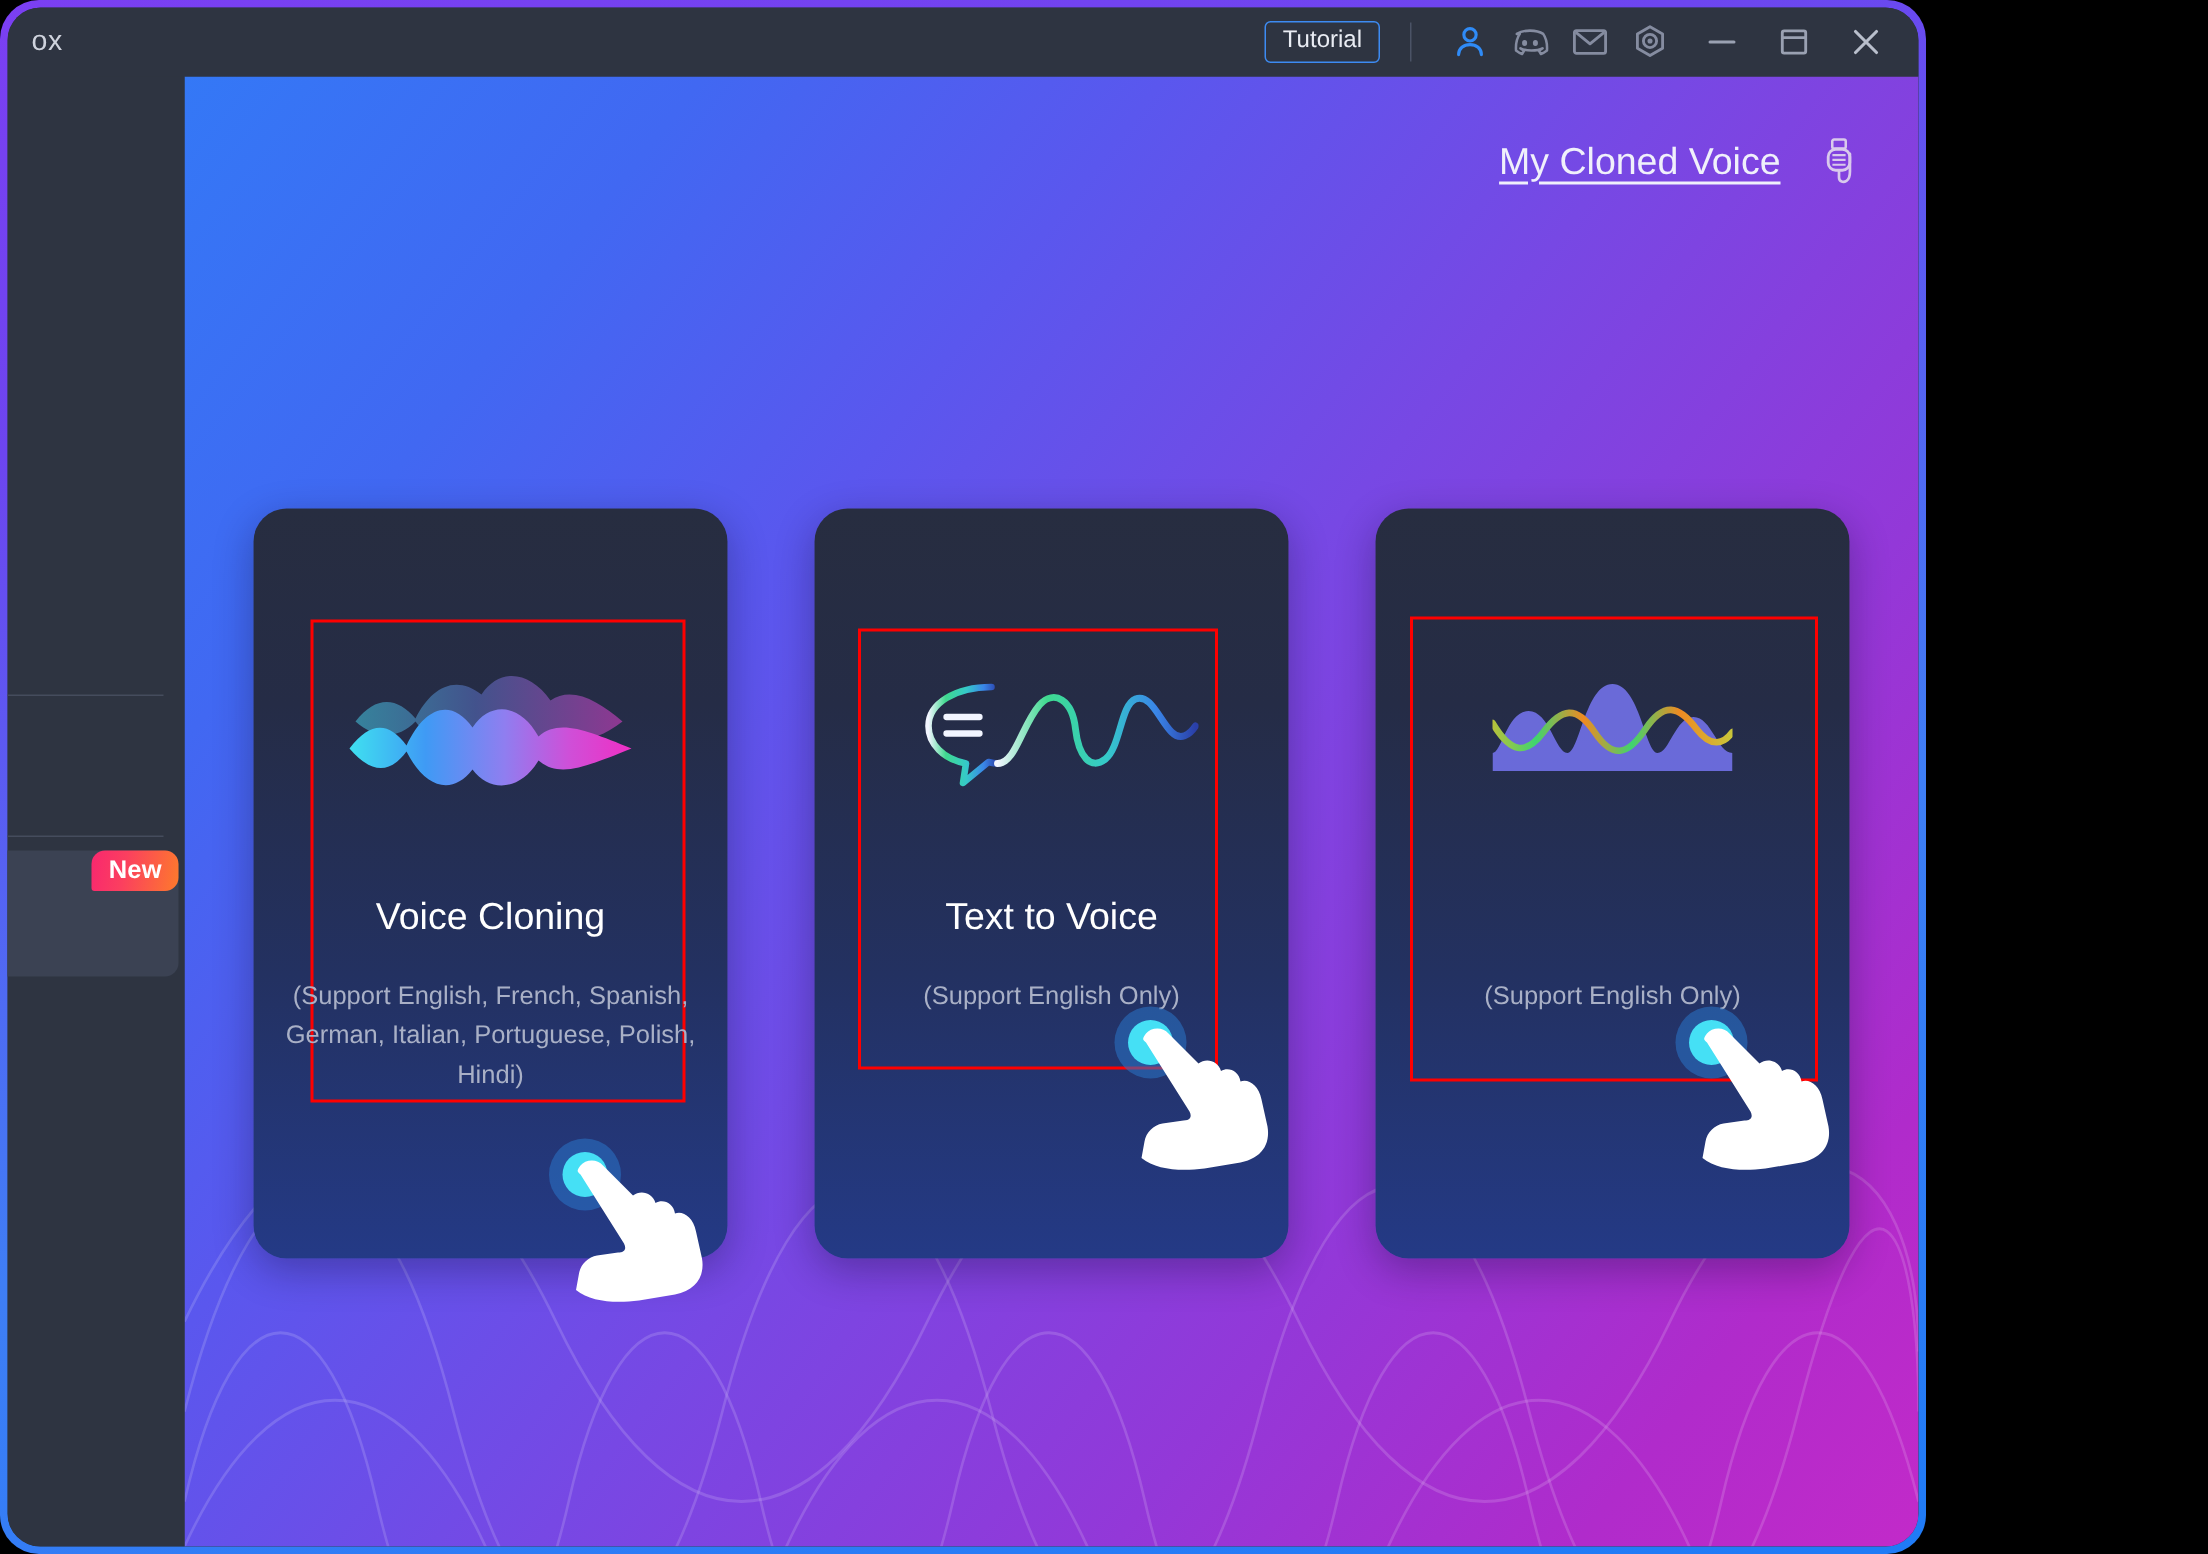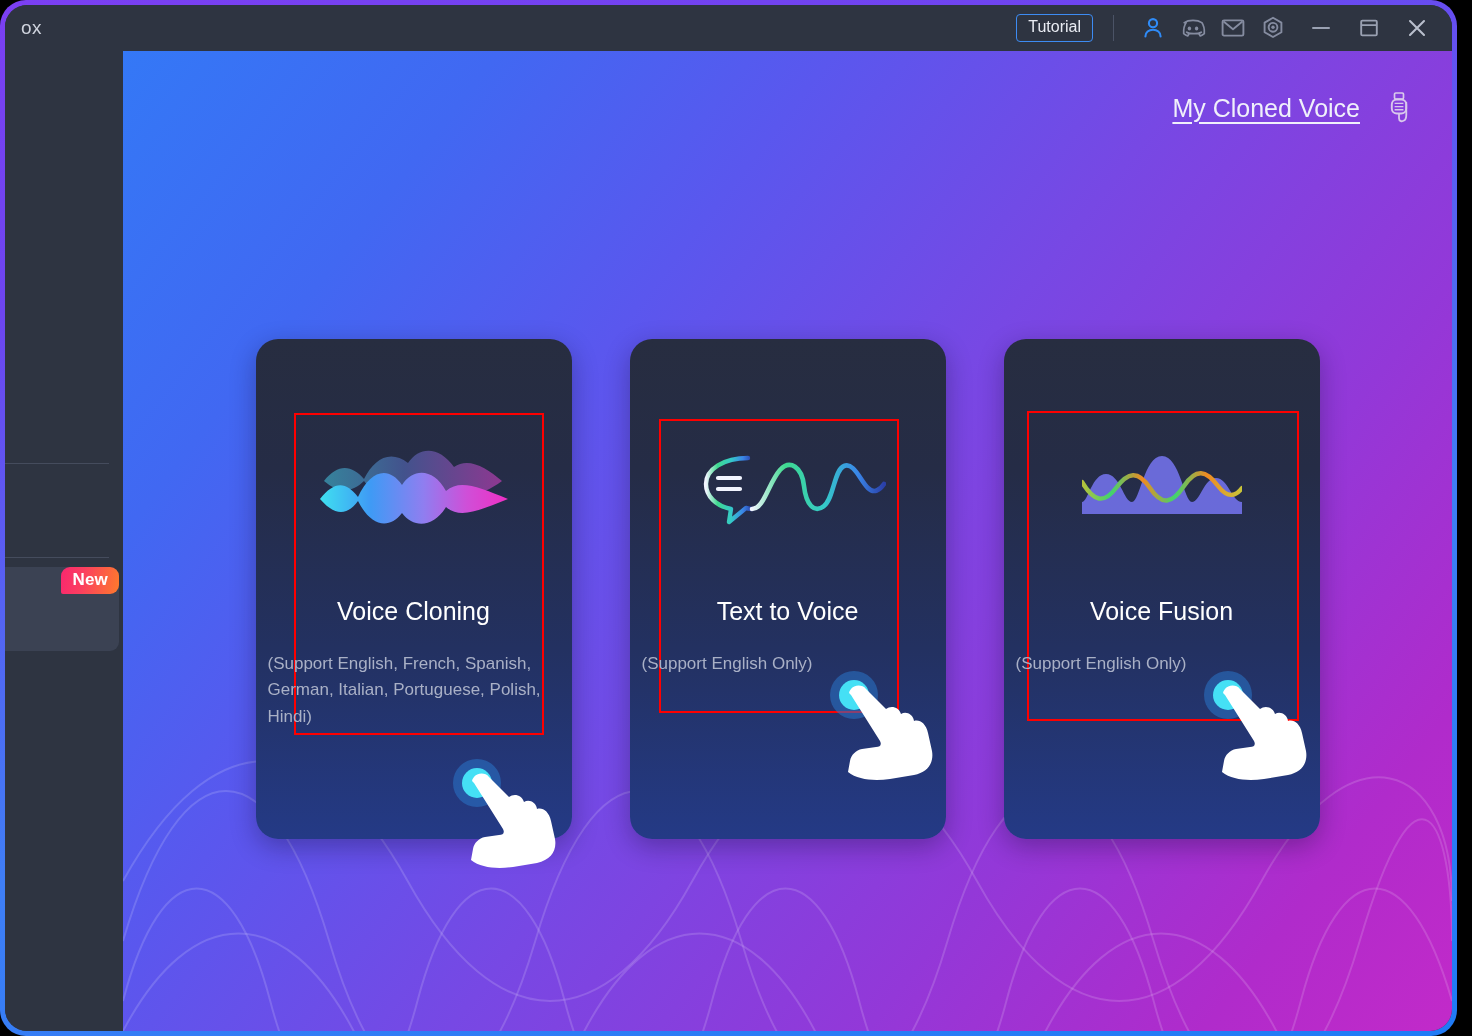--- a/index.html
+++ b/index.html
@@ -4,21 +4,21 @@
 <style>
   * { margin:0; padding:0; box-sizing:border-box; }
   html,body{
     width:1472px; height:1036px; overflow:hidden;
     background:#000;
     font-family:"Liberation Sans", sans-serif;
   }
 
   
   #app-window{
-    position:absolute; left:0; top:0; width:1457px; height:1036px;
+    position:absolute; left:0; top:0; width:1284px; height:1036px;
     border-radius:26px;
     background:linear-gradient(165deg,#7b3ff2 0%,#6d45ef 22%,#3f7ef5 62%,#1f7bf6 100%);
     padding:5px;
   }
   #window-inner{
     position:relative; width:100%; height:100%;
     border-radius:22px; overflow:hidden;
     background:#2e3441;
   }
 
@@ -128,21 +128,21 @@
   .card-icon{
     position:absolute; left:0; top:96px; width:100%;
     display:flex; justify-content:center; align-items:center; height:100px;
   }
   .card-title{
     position:absolute; left:0; top:258px; width:100%;
     text-align:center; color:#ffffff; font-size:25px; font-weight:normal;
   }
   .card-sub{
     position:absolute; left:0; top:312px; width:100%;
-    color:#a9b0c6; font-size:17px; line-height:1.55;
+    text-align:center; color:#a9b0c6; font-size:17px; line-height:1.55;
     padding:0 12px;
   }
 
   
   .click-hand{ position:absolute; pointer-events:none; z-index:12; }
   #hand-1{ left:185px; top:418px; }
   #hand-2{ left:188px; top:330px; }
   #hand-3{ left:188px; top:330px; }
 </style>
 </head>
@@ -320,21 +320,20 @@
                   <stop offset=".38" stop-color="#ef8a22"></stop>
                   <stop offset=".58" stop-color="#3fd46f"></stop>
                   <stop offset=".78" stop-color="#ef8a22"></stop>
                   <stop offset="1" stop-color="#c8c63a"></stop>
                 </linearGradient>
               </defs>
               <path d="M0 62 L0 50 C 6 50, 10 22, 24 22 C 38 22, 42 50, 50 50 C 58 50, 62 4, 80 4 C 98 4, 102 50, 110 50 C 118 50, 122 26, 134 26 C 146 26, 150 50, 160 50 L160 62 Z" fill="#6e6ee0" fill-opacity=".95"></path>
               <path d="M0 30 C 12 50, 22 52, 34 36 C 46 20, 56 18, 68 36 C 80 54, 90 52, 102 34 C 114 16, 124 18, 136 34 C 146 47, 154 44, 160 36" stroke="url(#gradVF)" stroke-width="4.4" fill="none" stroke-linecap="round"></path>
             </svg>
           </div>
-          <div class="card-title">Voice Fusion</div>
           <div class="card-sub">(Support English Only)</div>
 
           <div class="click-hand" id="hand-3">
             <svg width="130" height="120" viewBox="0 0 130 120" fill="none">
               <circle cx="36" cy="26" r="24" fill="#2a74c9" fill-opacity=".55"></circle>
               <circle cx="36" cy="26" r="15" fill="#45e0f5"></circle>
               <path d="M33 26 L62 72 C64 76 62 78 58 78 L44 80 C38 81 33 86 32 92 L30 103 C40 111 56 112 72 110 L96 106 C110 103 116 94 114 82 L110 64 C108 54 101 50 96 52 C95 45 88 42 83 45 C81 38 73 36 68 40 L48 20 C44 15 36 16 33 20 C30 24 31 24 33 26 Z" fill="#ffffff"></path>
             </svg>
           </div>
         </div>

